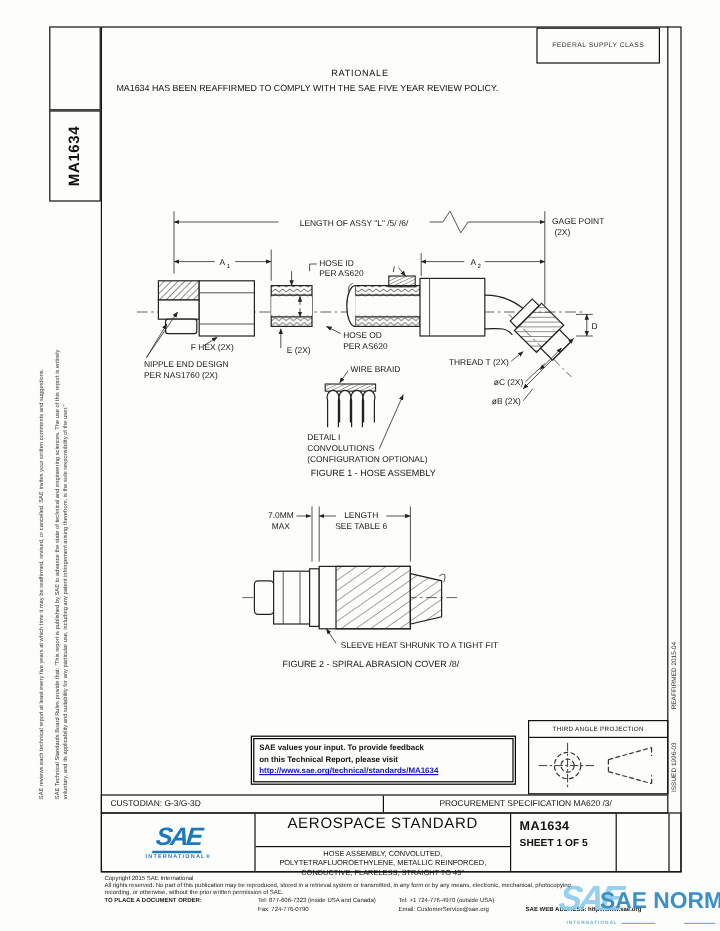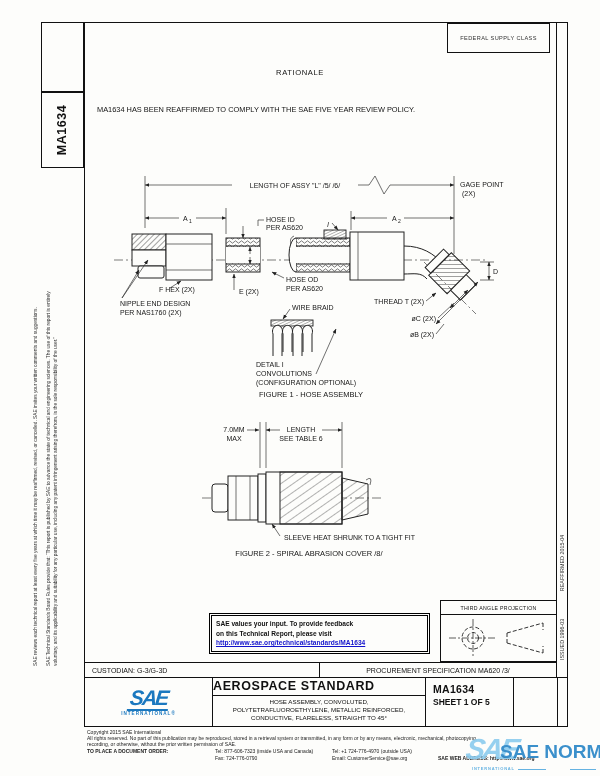--- a/index.html
+++ b/index.html
@@ -5,22 +5,22 @@
   html,body{margin:0;padding:0;background:#e8e8e8;}
   #page{position:relative;width:600px;height:776px;background:#fdfdfb;overflow:hidden;
         font-family:"Liberation Sans",sans-serif;color:#111;}
   .abs{position:absolute;}
   .bordered{border:1.2px solid #111;box-sizing:border-box;}
   
   #frame{left:84px;top:22px;width:484px;height:705px;}
   #right-strip-line{left:556px;top:22px;height:640px;width:0;border-left:1px solid #111;}
   #fsc-box{left:447px;top:23px;width:103px;height:30px;display:flex;align-items:center;justify-content:center;
            font-size:5.6px;letter-spacing:.4px;color:#333;}
-  #rationale-title{left:84px;top:68px;width:432px;text-align:center;font-size:7.6px;letter-spacing:.6px;}
-  #rationale-body{left:97px;top:69px;width:430px;font-size:7.4px;margin-top:36px;}
+  #rationale-title{left:84px;top:56px;width:432px;text-align:center;font-size:7.6px;letter-spacing:.6px;}
+  #rationale-body{left:97px;top:69px;width:430px;font-size:7.4px;}
   
   #left-empty-box{left:41px;top:22px;width:43px;height:70px;}
   #left-num-box{left:41px;top:92px;width:43px;height:76px;display:flex;align-items:center;justify-content:center;}
   #left-num-box span{transform:rotate(-90deg);font-weight:bold;font-size:12.5px;letter-spacing:.5px;}
   .side-text{font-size:4.8px;color:#333;transform-origin:0 0;transform:rotate(-90deg);width:492px;line-height:1.4;}
   #side-text-1{left:46px;top:666px;}
   #side-text-2{left:33px;top:666px;}
   #issued-strip{left:559px;top:660px;width:242px;font-size:5.4px;color:#333;transform-origin:0 0;transform:rotate(-90deg);}
   #issued-strip span{margin-right:26px;white-space:nowrap;}
   
@@ -46,22 +46,22 @@
   #cell-custodian{width:235px;border-right:1.4px solid #111;display:flex;align-items:center;padding-left:7px;
                   font-size:7px;box-sizing:border-box;}
   #cell-procurement{flex:1;display:flex;align-items:center;justify-content:center;font-size:7px;}
   #row-main{left:84px;top:677px;width:484px;height:50px;display:flex;}
   #cell-logo{width:128px;border-right:1.4px solid #111;box-sizing:border-box;display:flex;flex-direction:column;
              align-items:center;justify-content:center;}
   #cell-title{width:213px;border-right:1.4px solid #111;box-sizing:border-box;}
   #cell-number{width:88px;border-right:1.4px solid #111;box-sizing:border-box;padding:5px 0 0 7px;}
   #cell-blank1{width:44px;border-right:1px solid #111;box-sizing:border-box;}
   #cell-blank2{flex:1;}
-  #as-heading{font-size:12.5px;font-weight:bold;text-align:left;letter-spacing:.6px;border-bottom:1.2px solid #111;
-              padding:1px 0 2px 0;}
+  #as-heading{font-size:12.5px;font-weight:normal;text-align:center;letter-spacing:.6px;border-bottom:1.2px solid #111;
+              padding:1px 0 12px 0;}
   #as-subtitle{font-size:6.2px;text-align:center;line-height:1.3;padding-top:2px;}
   #doc-number{font-weight:bold;font-size:10.5px;letter-spacing:.3px;}
   #sheet-info{font-size:8.5px;margin-top:2px;font-weight:bold;}
   .sae-logo{color:#1b78bf;text-align:center;line-height:1;}
   .sae-logo .big{font-size:21px;font-weight:bold;font-style:italic;letter-spacing:-2px;display:inline-block;
                  transform:skewX(-6deg);border-bottom:2.5px solid #1b78bf;padding:0 2px 1px 2px;}
   .sae-logo .sub{font-size:4.6px;letter-spacing:1px;margin-top:1.5px;font-weight:bold;}
   
   .ft{font-size:5px;color:#222;white-space:nowrap;}
   .ftb{font-weight:bold;}

